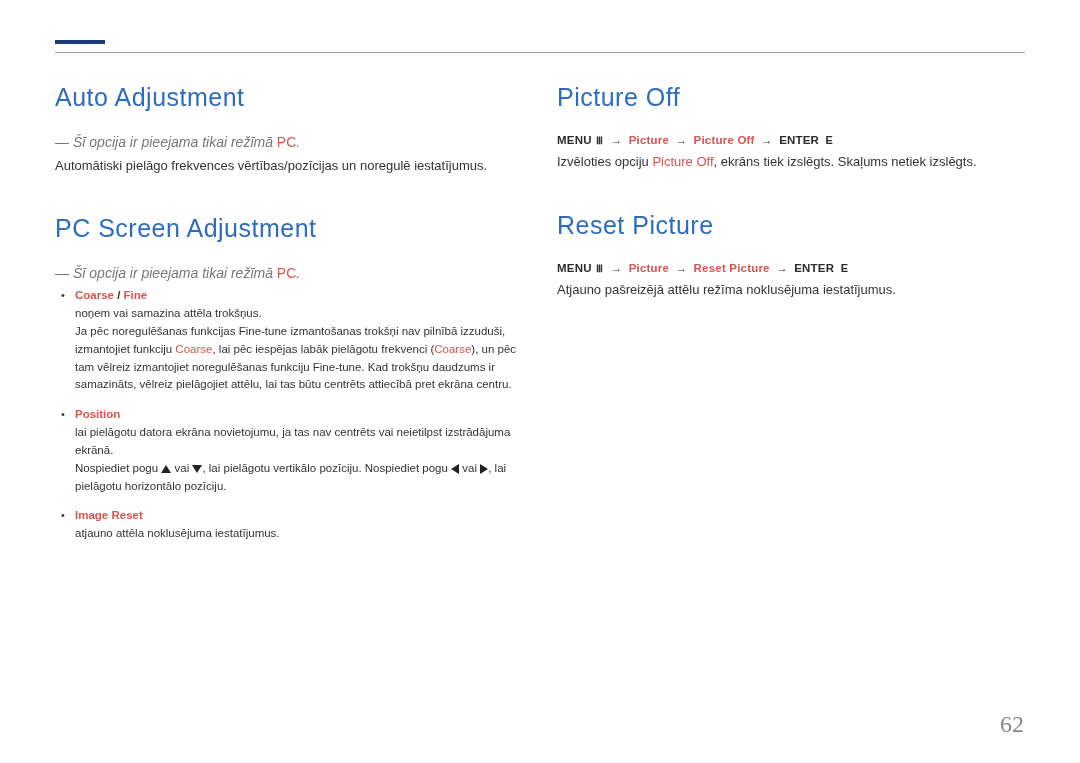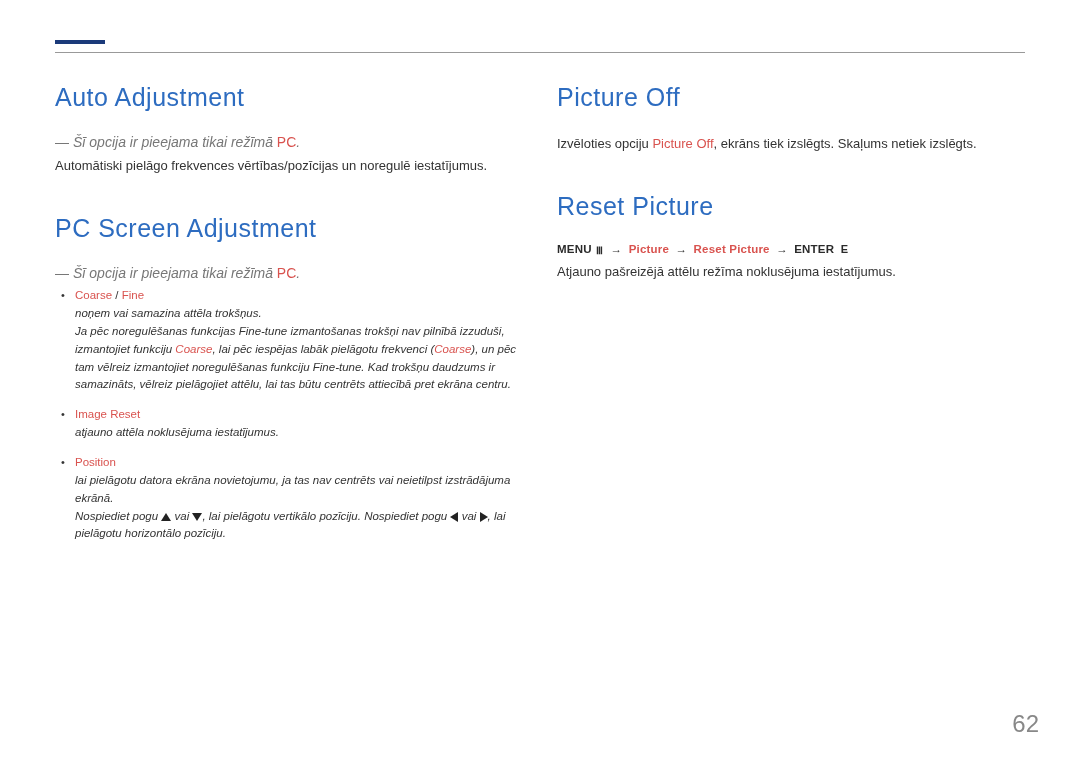--- a/index.html
+++ b/index.html
@@ -86,47 +86,47 @@
   ul.items > li::before {
     content: "•";
     position: absolute;
     left: 6px;
     top: 0;
     color: #333;
     font-size: 11px;
   }
   .item-title {
     font-size: 11.5px;
-    font-weight: 400;
+    font-weight: 700;
     color: #d9534f;
     margin-bottom: 4px;
   }
   .item-desc {
     font-size: 11.5px;
     color: #333;
     line-height: 1.55;
-    font-style: italic;
   }
   .item-desc .red { color: #d9534f; }
   .arrow-tri {
     display: inline-block;
     width: 0; height: 0;
     vertical-align: middle;
   }
   .tri-up { border-left:5px solid transparent; border-right:5px solid transparent; border-bottom:8px solid #222; }
   .tri-down { border-left:5px solid transparent; border-right:5px solid transparent; border-top:8px solid #222; }
   .tri-left { border-top:5px solid transparent; border-bottom:5px solid transparent; border-right:8px solid #222; }
   .tri-right { border-top:5px solid transparent; border-bottom:5px solid transparent; border-left:8px solid #222; }
   .page-number {
     position: absolute;
     bottom: 25px;
-    right: 41px;
+    right: 56px;
     font-size: 24px;
     color: #888;
     font-weight: 300;
+    font-family: Liberation Serif, serif;
   }
   .arrow-sep { margin: 0 3px; }
 </style>
 </head>
 <body>
 
 <div class="page">
   <div class="top-line"></div>
   <div class="top-divider"></div>
 
@@ -150,36 +150,47 @@
         <li>
           <div class="item-title">
             <span>Coarse</span><span style="color:#333"> / </span><span>Fine</span>
           </div>
           <div class="item-desc">noņem vai samazina attēla trokšņus.</div>
           <div class="item-desc">
             <span>Ja pēc noregulēšanas funkcijas Fine-tune izmantošanas trokšņi nav pilnībā izzuduši, izmantojiet funkciju </span><span class="red">Coarse</span><span>, lai pēc iespējas labāk pielāgotu frekvenci (</span><span class="red">Coarse</span><span>), un pēc tam vēlreiz izmantojiet noregulēšanas funkciju Fine-tune. Kad trokšņu daudzums ir samazināts, vēlreiz pielāgojiet attēlu, lai tas būtu centrēts attiecībā pret ekrāna centru.</span>
           </div>
         </li>
         <li>
-          <div class="item-title">Image Reset</div>
-          <div class="item-desc">atjauno attēla noklusējuma iestatījumus.</div>
-        </li>
-        <li>
           <div class="item-title">Position</div>
           <div class="item-desc">lai pielāgotu datora ekrāna novietojumu, ja tas nav centrēts vai neietilpst izstrādājuma ekrānā.</div>
           <div class="item-desc">
             <span>Nospiediet pogu </span><span class="arrow-tri tri-up"></span><span> vai </span><span class="arrow-tri tri-down"></span><span>, lai pielāgotu vertikālo pozīciju. Nospiediet pogu </span><span class="arrow-tri tri-left"></span><span> vai </span><span class="arrow-tri tri-right"></span><span>, lai pielāgotu horizontālo pozīciju.</span>
           </div>
         </li>
+        <li>
+          <div class="item-title">Image Reset</div>
+          <div class="item-desc">atjauno attēla noklusējuma iestatījumus.</div>
+        </li>
       </ul>
     </div>
 
     <div class="col">
 
       <h2 class="section-title">Picture Off</h2>
+      <div class="menu-path">
+        <span>MENU</span>
+        <span class="icon-box">Ⅲ</span>
+        <span class="arrow-sep">→</span>
+        <span class="red">Picture</span>
+        <span class="arrow-sep">→</span>
+        <span class="red">Picture Off</span>
+        <span class="arrow-sep">→</span>
+        <span>ENTER</span>
+        <span class="icon-enter">E</span>
+      </div>
       <div class="body-text">
         <span>Izvēloties opciju </span><span style="color:#d9534f">Picture Off</span><span>, ekrāns tiek izslēgts. Skaļums netiek izslēgts.</span>
       </div>
 
       <div class="section-gap"></div>
       <h2 class="section-title">Reset Picture</h2>
       <div class="menu-path">
         <span>MENU</span>
         <span class="icon-box">Ⅲ</span>
         <span class="arrow-sep">→</span>

